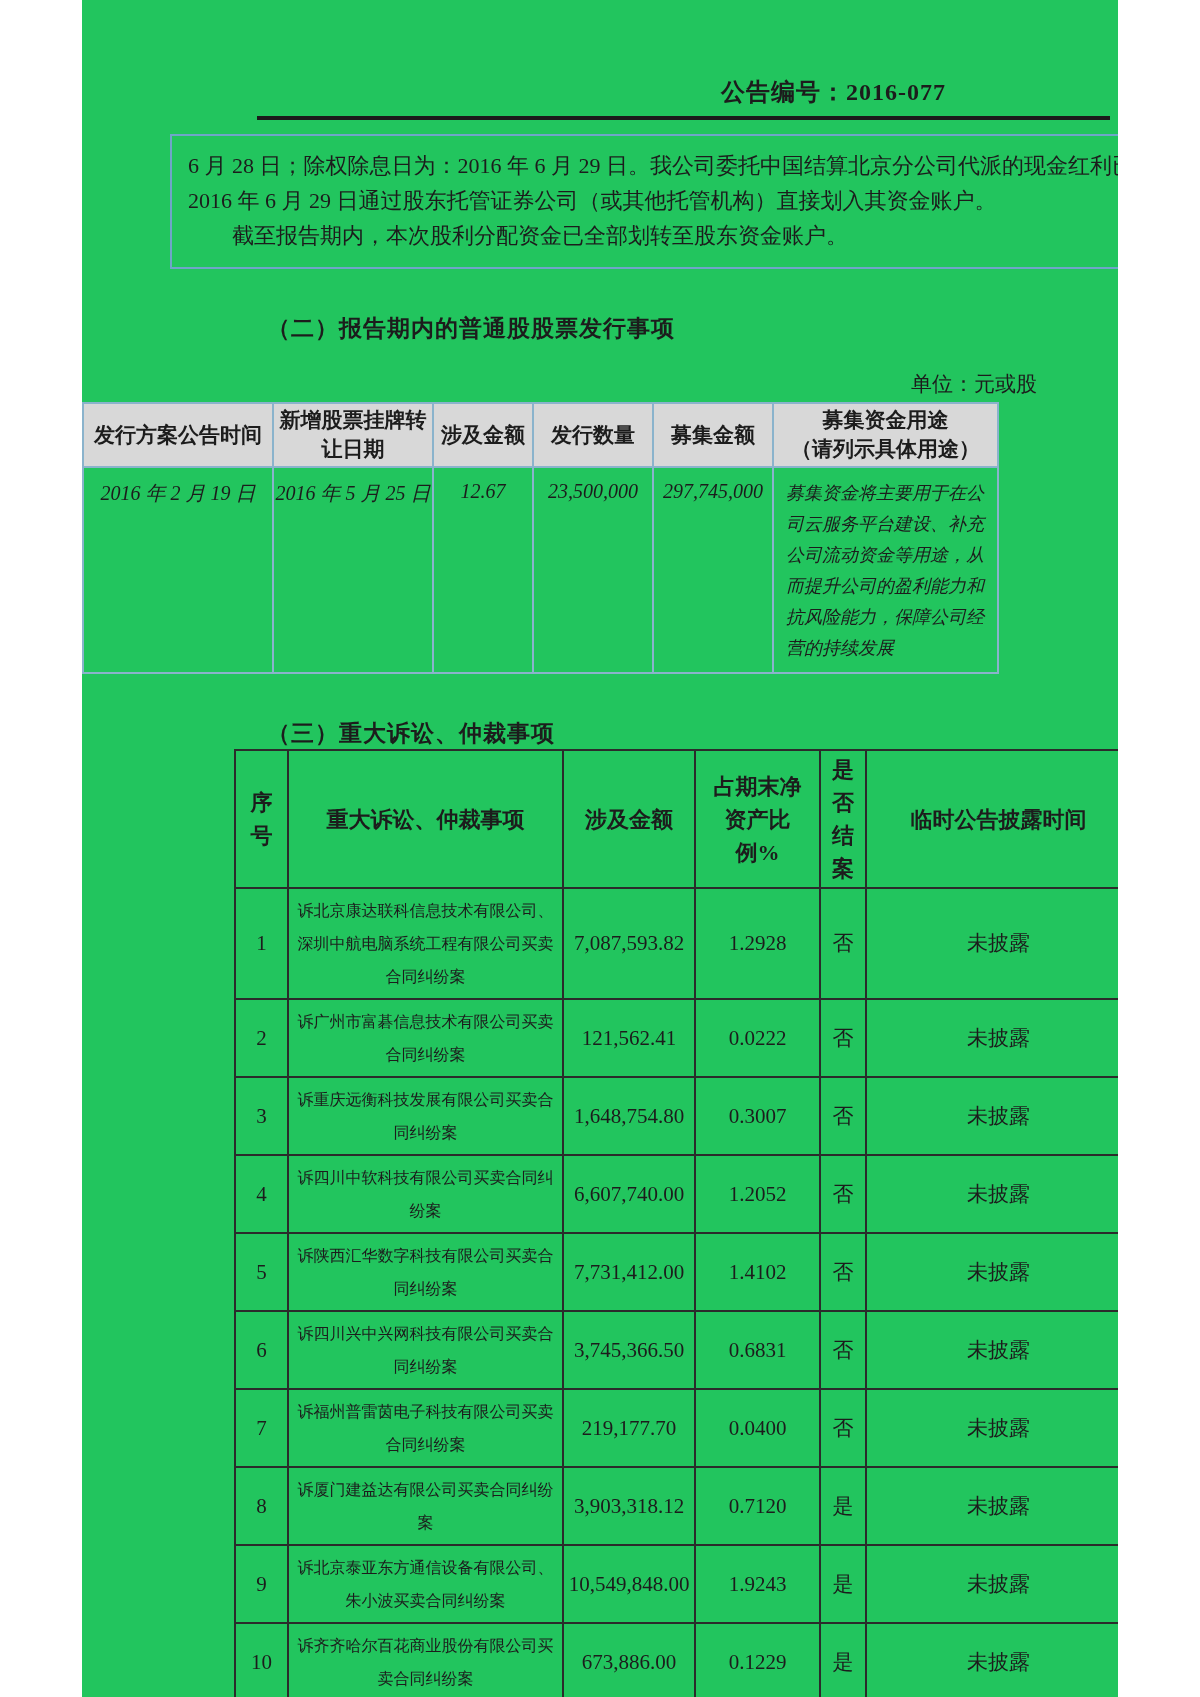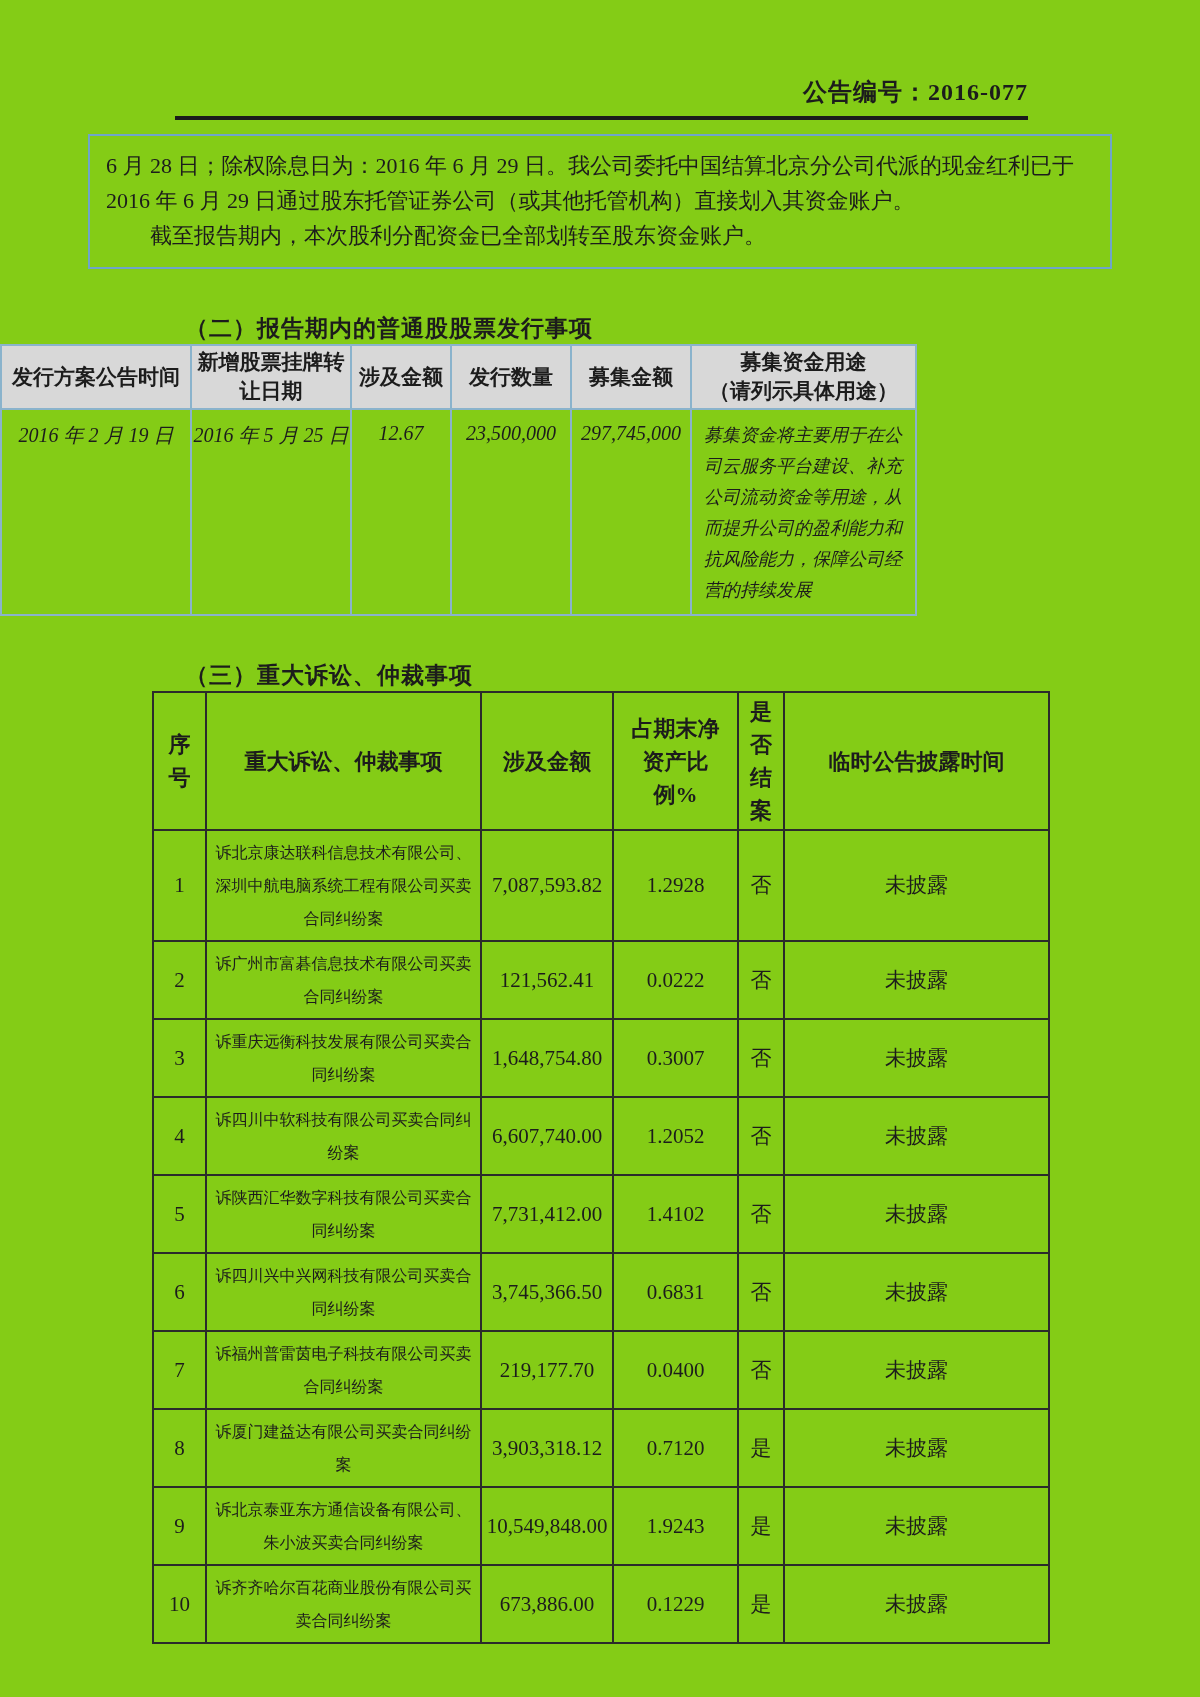--- a/index.html
+++ b/index.html
@@ -1,23 +1,23 @@
 <!DOCTYPE html>
 <html><head>
 <meta charset="utf-8">
 <style>
   * { margin: 0; padding: 0; box-sizing: border-box; }
   html, body { background: #ffffff; }
   body { font-family: "Liberation Serif", serif; color: #1c1c1c; }
   .page {
     position: relative;
-    width: 1200px;
+    width: 1036px;
     height: 1697px;
     margin: 0 auto;
-    background: #84cc16;
+    background: #22c55e;
     overflow: hidden;
   }
   .doc-number {
     margin: 76px 172px 0 0;
     text-align: right;
     font-size: 24px;
     font-weight: bold;
     letter-spacing: 1px;
   }
   .header-rule {
@@ -119,20 +119,21 @@
 
   <div class="doc-number">公告编号：2016-077</div>
   <div class="header-rule"></div>
 
   <div class="notice-box">
     <p>6 月 28 日；除权除息日为：2016 年 6 月 29 日。我公司委托中国结算北京分公司代派的现金红利已于 2016 年 6 月 29 日通过股东托管证券公司（或其他托管机构）直接划入其资金账户。</p>
     <p class="indent">截至报告期内，本次股利分配资金已全部划转至股东资金账户。</p>
   </div>
 
   <h2 class="sec-heading">（二）报告期内的普通股股票发行事项</h2>
+  <div class="unit-label unit-1">单位：元或股</div>
 
   <table class="t1">
     <colgroup>
       <col style="width:190px">
         <col style="width:160px">
         <col style="width:100px">
       <col style="width:120px">
         <col style="width:120px">
         <col style="width:225px">
     </colgroup>

